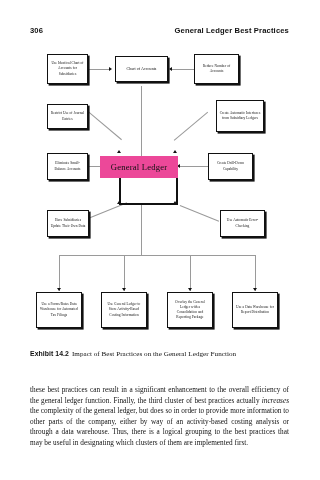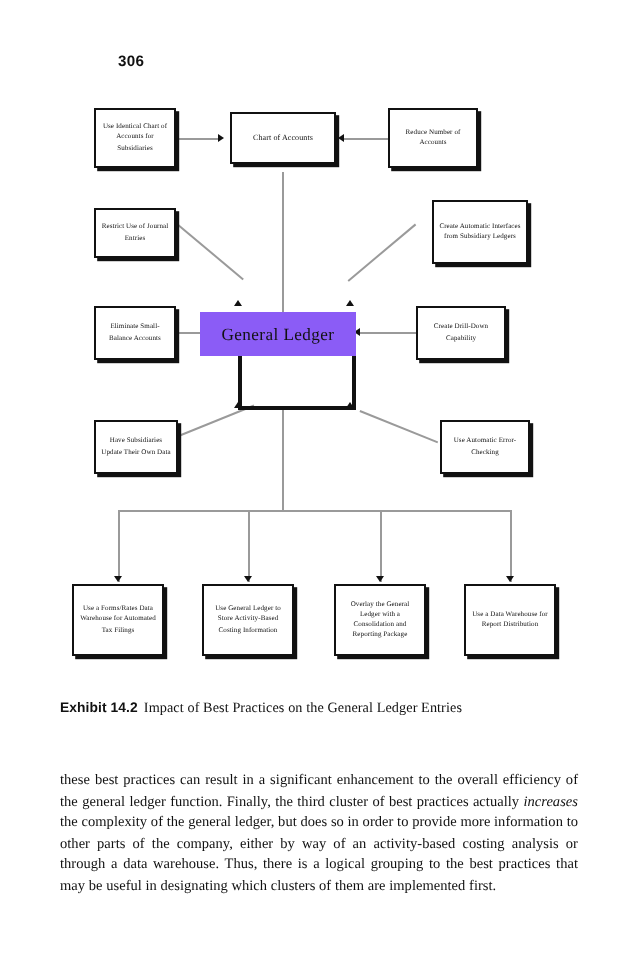--- a/index.html
+++ b/index.html
@@ -11,21 +11,21 @@
   }
   #page{position:absolute;inset:0;background:#ffffff;}
 
   
   .runhead{
     position:absolute;left:30px;right:30px;top:26px;
     display:flex;justify-content:space-between;align-items:baseline;
     font-family:"Liberation Sans", sans-serif;
     font-weight:bold;font-size:7.6px;letter-spacing:.15px;color:#111;
   }
-  .runhead .folio{font-size:7.6px;margin-left:29px;}
+  .runhead .folio{font-size:7.6px;}
   .runhead .title{font-size:7.6px;}
 
   
   #figure{position:absolute;left:30px;top:48px;width:259px;height:295px;}
 
   .node{
     position:absolute;
     background:#fff;
     border:0.7px solid #111;
     box-shadow:1.6px 1.6px 0 0 #111;
@@ -39,21 +39,21 @@
     letter-spacing:.05px;
     z-index:3;
   }
   .node span{display:block;width:100%;}
 
   .center-node{
     position:absolute;
     display:flex;align-items:center;justify-content:center;
     font-family:"Liberation Serif", serif;
     font-size:8.6px;color:#111;letter-spacing:.2px;
-    background:#8b5cf6;z-index:4;text-align:center;
+    background:#ec4899;z-index:4;text-align:center;
   }
 
   
   .ln{position:absolute;background:#9a9a9a;z-index:1;}
   .ln.h{height:0.7px;}
   .ln.v{width:0.7px;}
 
   
   .bus{position:absolute;background:#111;z-index:2;}
   .bus.v{width:2.2px;}
@@ -89,20 +89,21 @@
   #body p{margin:0;}
   #body i{font-style:italic;}
 </style>
 </head>
 <body>
 
 <div id="page">
 
   <div class="runhead">
     <div class="folio">306</div>
+    <div class="title">General Ledger Best Practices</div>
   </div>
 
   <div id="figure">
 
     <div class="ln h" style="left:58px;top:21px;width:22px;"></div>
     <div class="ar right" style="left:79px;top:18.5px;"></div>
 
     <div class="ln h" style="left:142px;top:21px;width:22px;"></div>
     <div class="ar left" style="left:139px;top:18.5px;"></div>
 
@@ -201,20 +202,20 @@
       <span>Overlay the General Ledger with a Consolidation and Reporting Package</span>
     </div>
 
     <div class="node" style="left:202px;top:244px;width:46px;height:36px;">
       <span>Use a Data Warehouse for Report Distribution</span>
     </div>
 
   </div>
 
   <div id="caption">
-    <b>Exhibit 14.2</b><span class="captxt">Impact of Best Practices on the General Ledger Entries</span>
+    <b>Exhibit 14.2</b><span class="captxt">Impact of Best Practices on the General Ledger Function</span>
   </div>
 
   <div id="body">
     <p><span>these best practices can result in a significant enhancement to the overall efficiency of the general ledger function. Finally, the third cluster of best practices actually </span><i>increases</i><span> the complexity of the general ledger, but does so in order to provide more information to other parts of the company, either by way of an activity-based costing analysis or through a data warehouse. Thus, there is a logical grouping to the best practices that may be useful in designating which clusters of them are implemented first.</span></p>
   </div>
 
 </div>
 
 </body></html>

